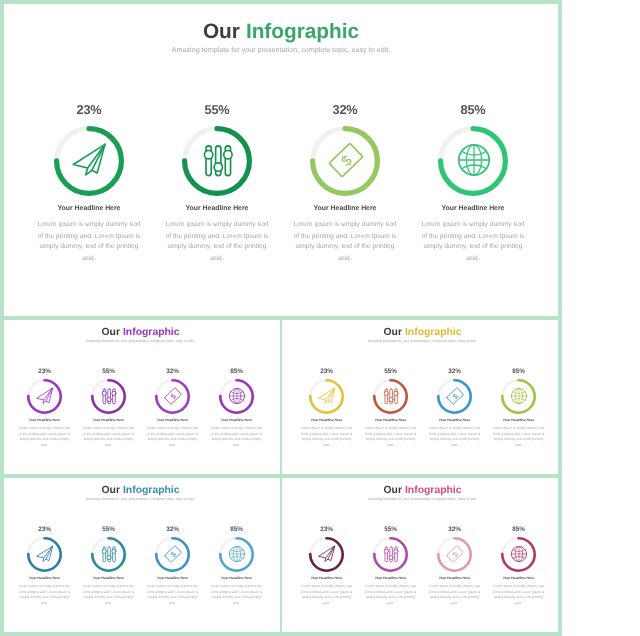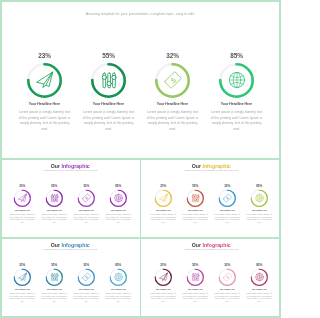--- a/index.html
+++ b/index.html
@@ -39,20 +39,21 @@
 <div class="gridline gl-top"></div>
 <div class="gridline gl-bot"></div>
 <div class="gridline gl-left"></div>
 <div class="gridline gl-right"></div>
 <div class="gridline gl-h1"></div>
 <div class="gridline gl-h2"></div>
 <div class="gridline gl-v1"></div>
 <div class="panel" id="p1">
     <div class="slide">
       <div class="hdr">
+        <div class="t1"><span>Our</span><span class="g" style="color:#3ba56c">Infographic</span></div>
         <div class="sub">Amazing template for your presentation, complete topic, easy to edit.</div>
       </div>
       <div class="cols">
         <div class="col">
           <div class="pct">23%</div>
           <div class="ringwrap">
             <svg class="ring" width="35" height="35" viewBox="0 0 35 35">
     <circle cx="17.5" cy="17.5" r="16.2" fill="none" stroke="#f1f1f1" stroke-width="2.5"></circle>
     <circle cx="17.5" cy="17.5" r="16.2" fill="none" stroke="#1a9d55" stroke-width="2.6" stroke-linecap="round" stroke-dasharray="76.34070148223196 101.78760197630929" transform="rotate(-90 17.5 17.5)"></circle>
   </svg>

